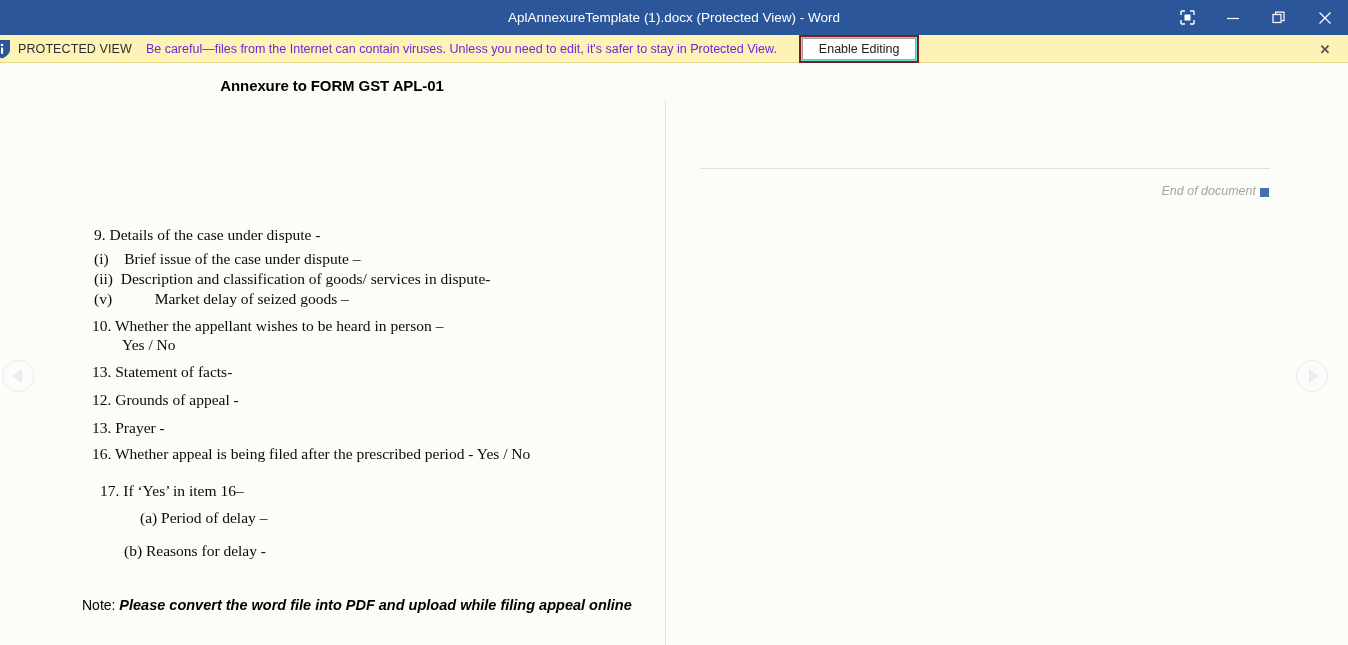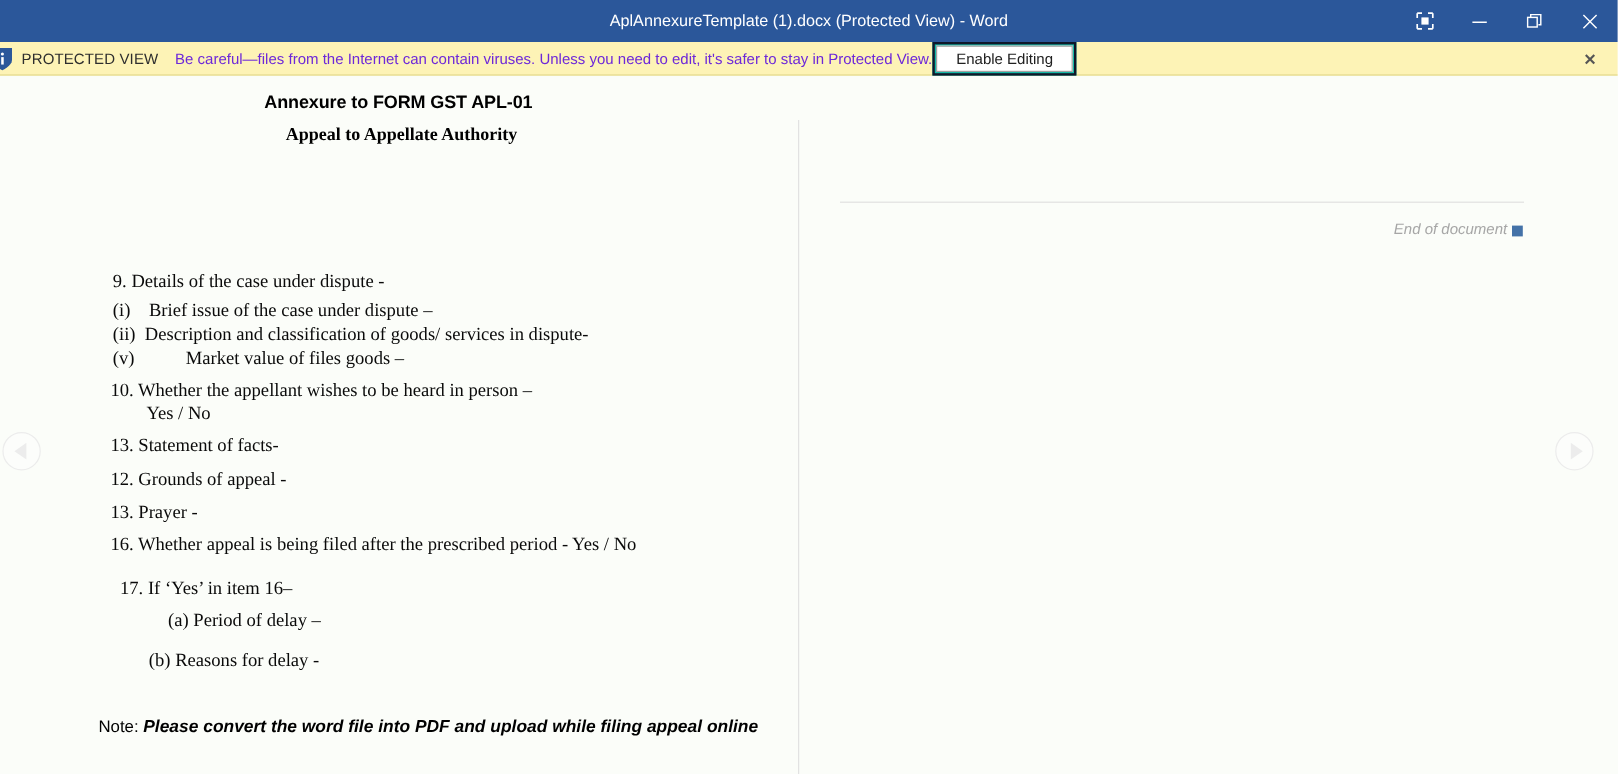--- a/index.html
+++ b/index.html
@@ -92,23 +92,24 @@
     letter-spacing: .1px;
     white-space: nowrap;
   }
   .prot-msg {
     font-size: 12.5px;
     color: #6d28d9;
     margin-left: 14px;
     white-space: nowrap;
   }
   .enable-wrap {
-    border: 2px solid #0f172a;
+    margin-left: 22px;
+    border: 2px solid #7f1d1d;
     padding: 1px;
-    background: #14b8a6;
+    background: #5eead4;
     line-height: 0;
   }
   .enable-btn {
     display: inline-block;
     background: #ffffff;
     border: 1px solid #a0a0a0;
     color: #202020;
     font-family: "Liberation Sans", sans-serif;
     font-size: 12.5px;
     line-height: 18px;
@@ -313,27 +314,26 @@
 
   <div class="prot-close">✕</div>
 </div>
 
 <div class="workspace">
 
   <div class="page-sep"></div>
 
   <div class="doc">
     <div class="h-main">Annexure to FORM GST APL-01</div>
-    <div class="h-sub">Appeal to Appellate Authority</div>
 
     <div class="body-text">
       <div class="ln" style="left:82px; top:162px;">9. Details of the case under dispute -</div>
       <div class="ln" style="left:82px; top:186px;">(i)    Brief issue of the case under dispute –</div>
       <div class="ln" style="left:82px; top:206px;">(ii)  Description and classification of goods/ services in dispute-</div>
-      <div class="ln" style="left:82px; top:226px;">(v)           Market value of files goods –</div>
+      <div class="ln" style="left:82px; top:226px;">(v)           Market delay of seized goods –</div>
       <div class="ln" style="left:80px; top:253px;">10. Whether the appellant wishes to be heard in person –</div>
       <div class="ln" style="left:110px; top:272px;">Yes / No</div>
       <div class="ln" style="left:80px; top:299px;">13. Statement of facts-</div>
       <div class="ln" style="left:80px; top:327px;">12. Grounds of appeal -</div>
       <div class="ln" style="left:80px; top:355px;">13. Prayer -</div>
       <div class="ln" style="left:80px; top:381px;">16. Whether appeal is being filed after the prescribed period - Yes / No</div>
       <div class="ln" style="left:88px; top:418px;">17. If ‘Yes’ in item 16–</div>
       <div class="ln" style="left:112px; top:445px;margin-left:16px;">(a) Period of delay –</div>
       <div class="ln" style="left:112px; top:478px;">(b) Reasons for delay -</div>
     </div>

